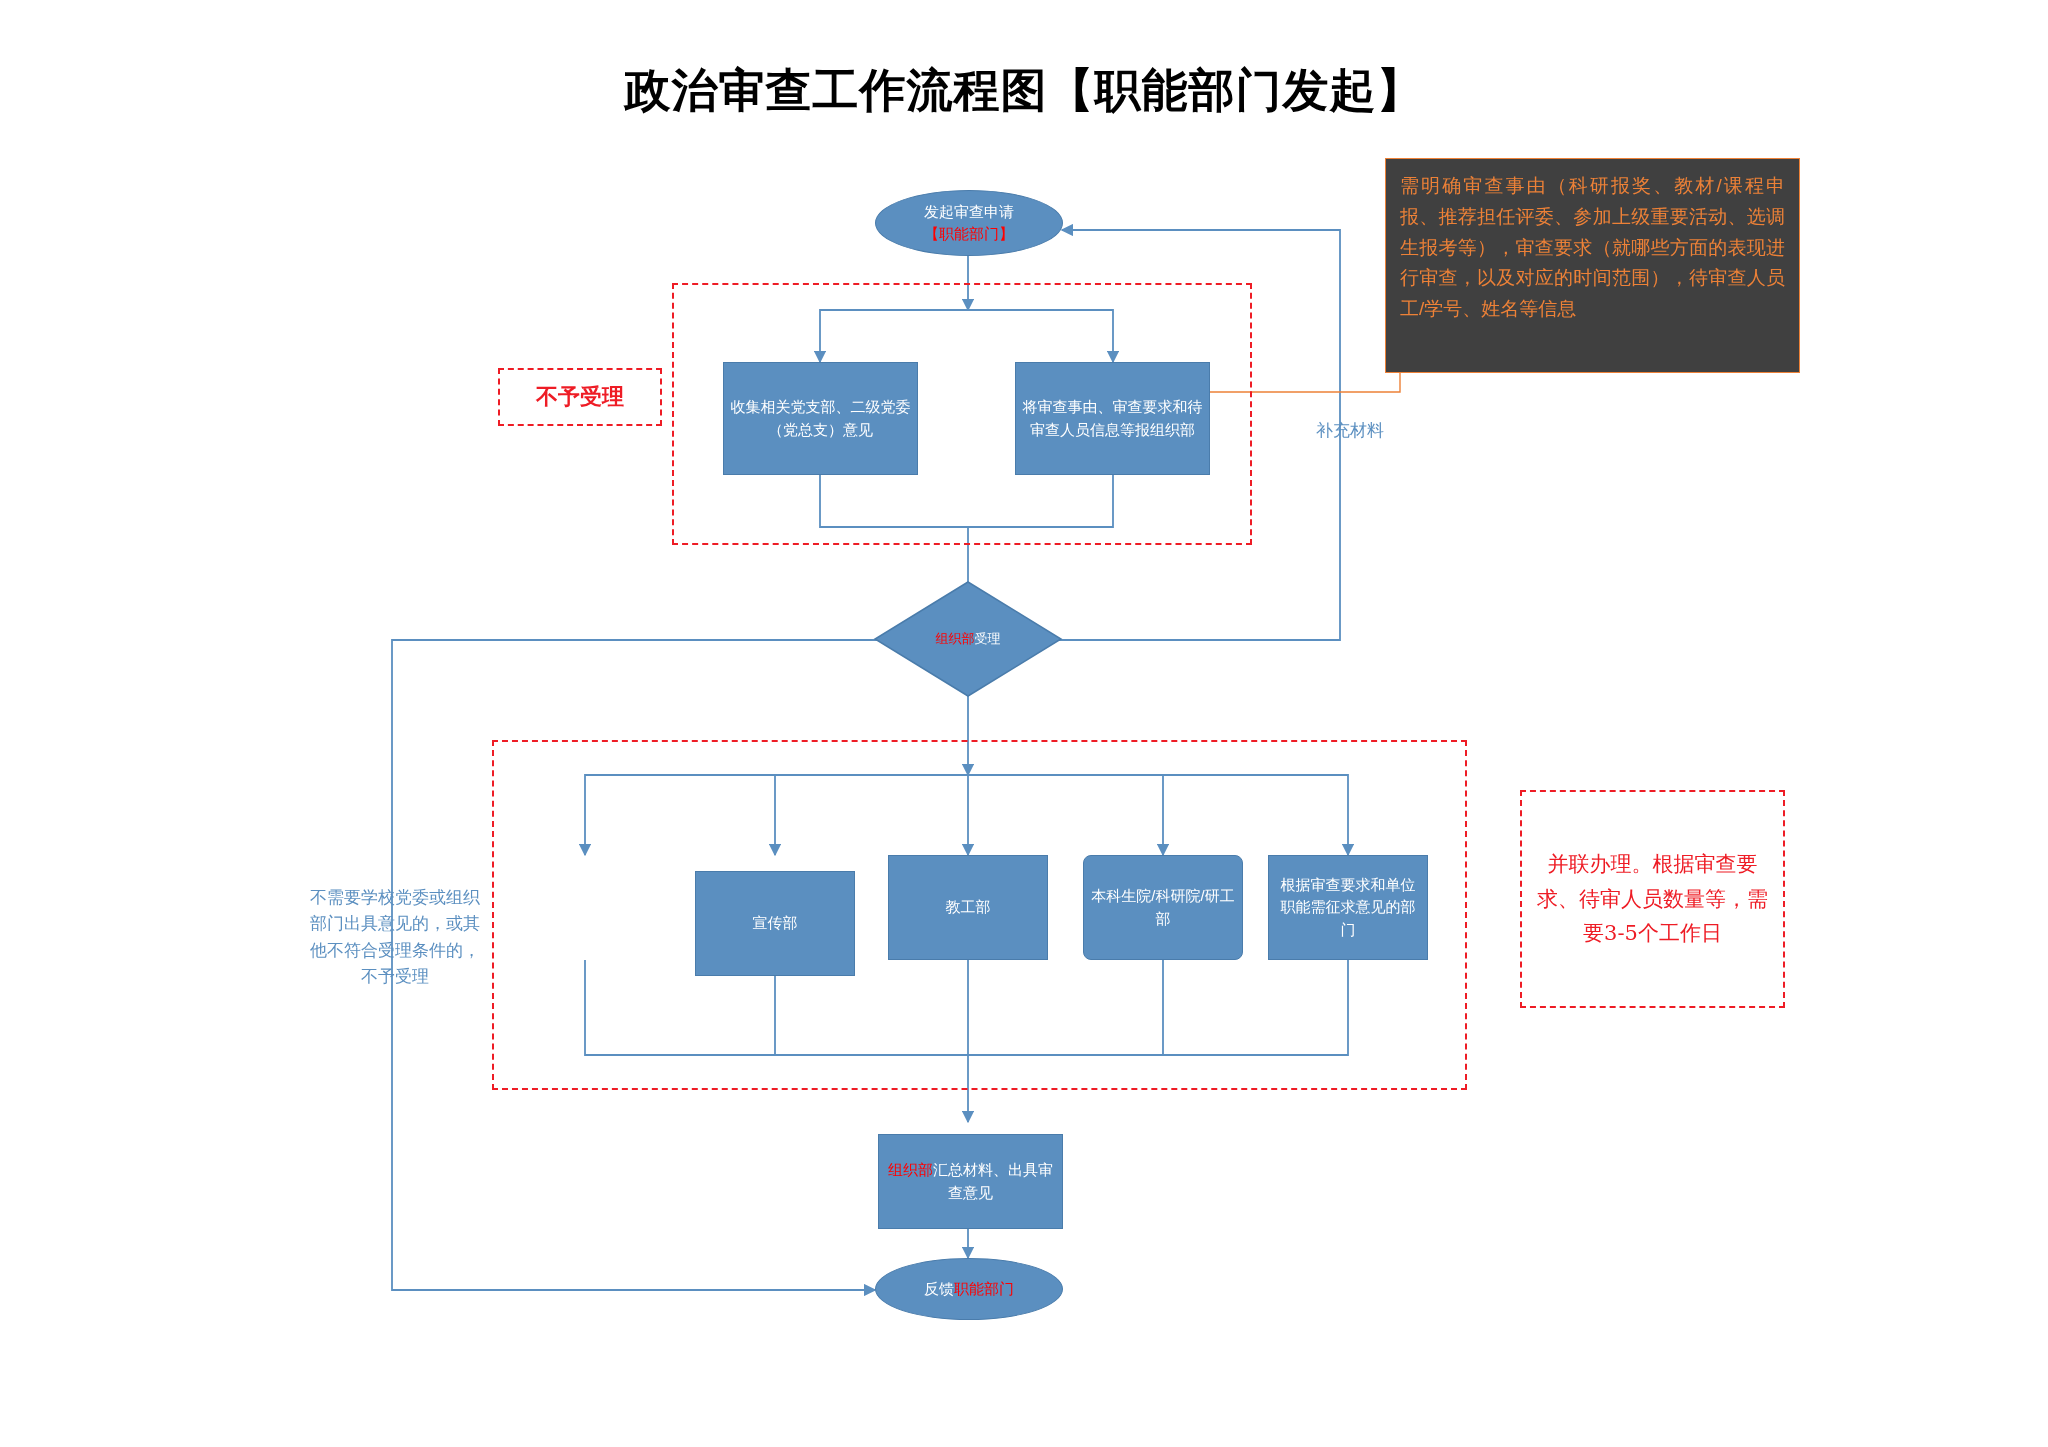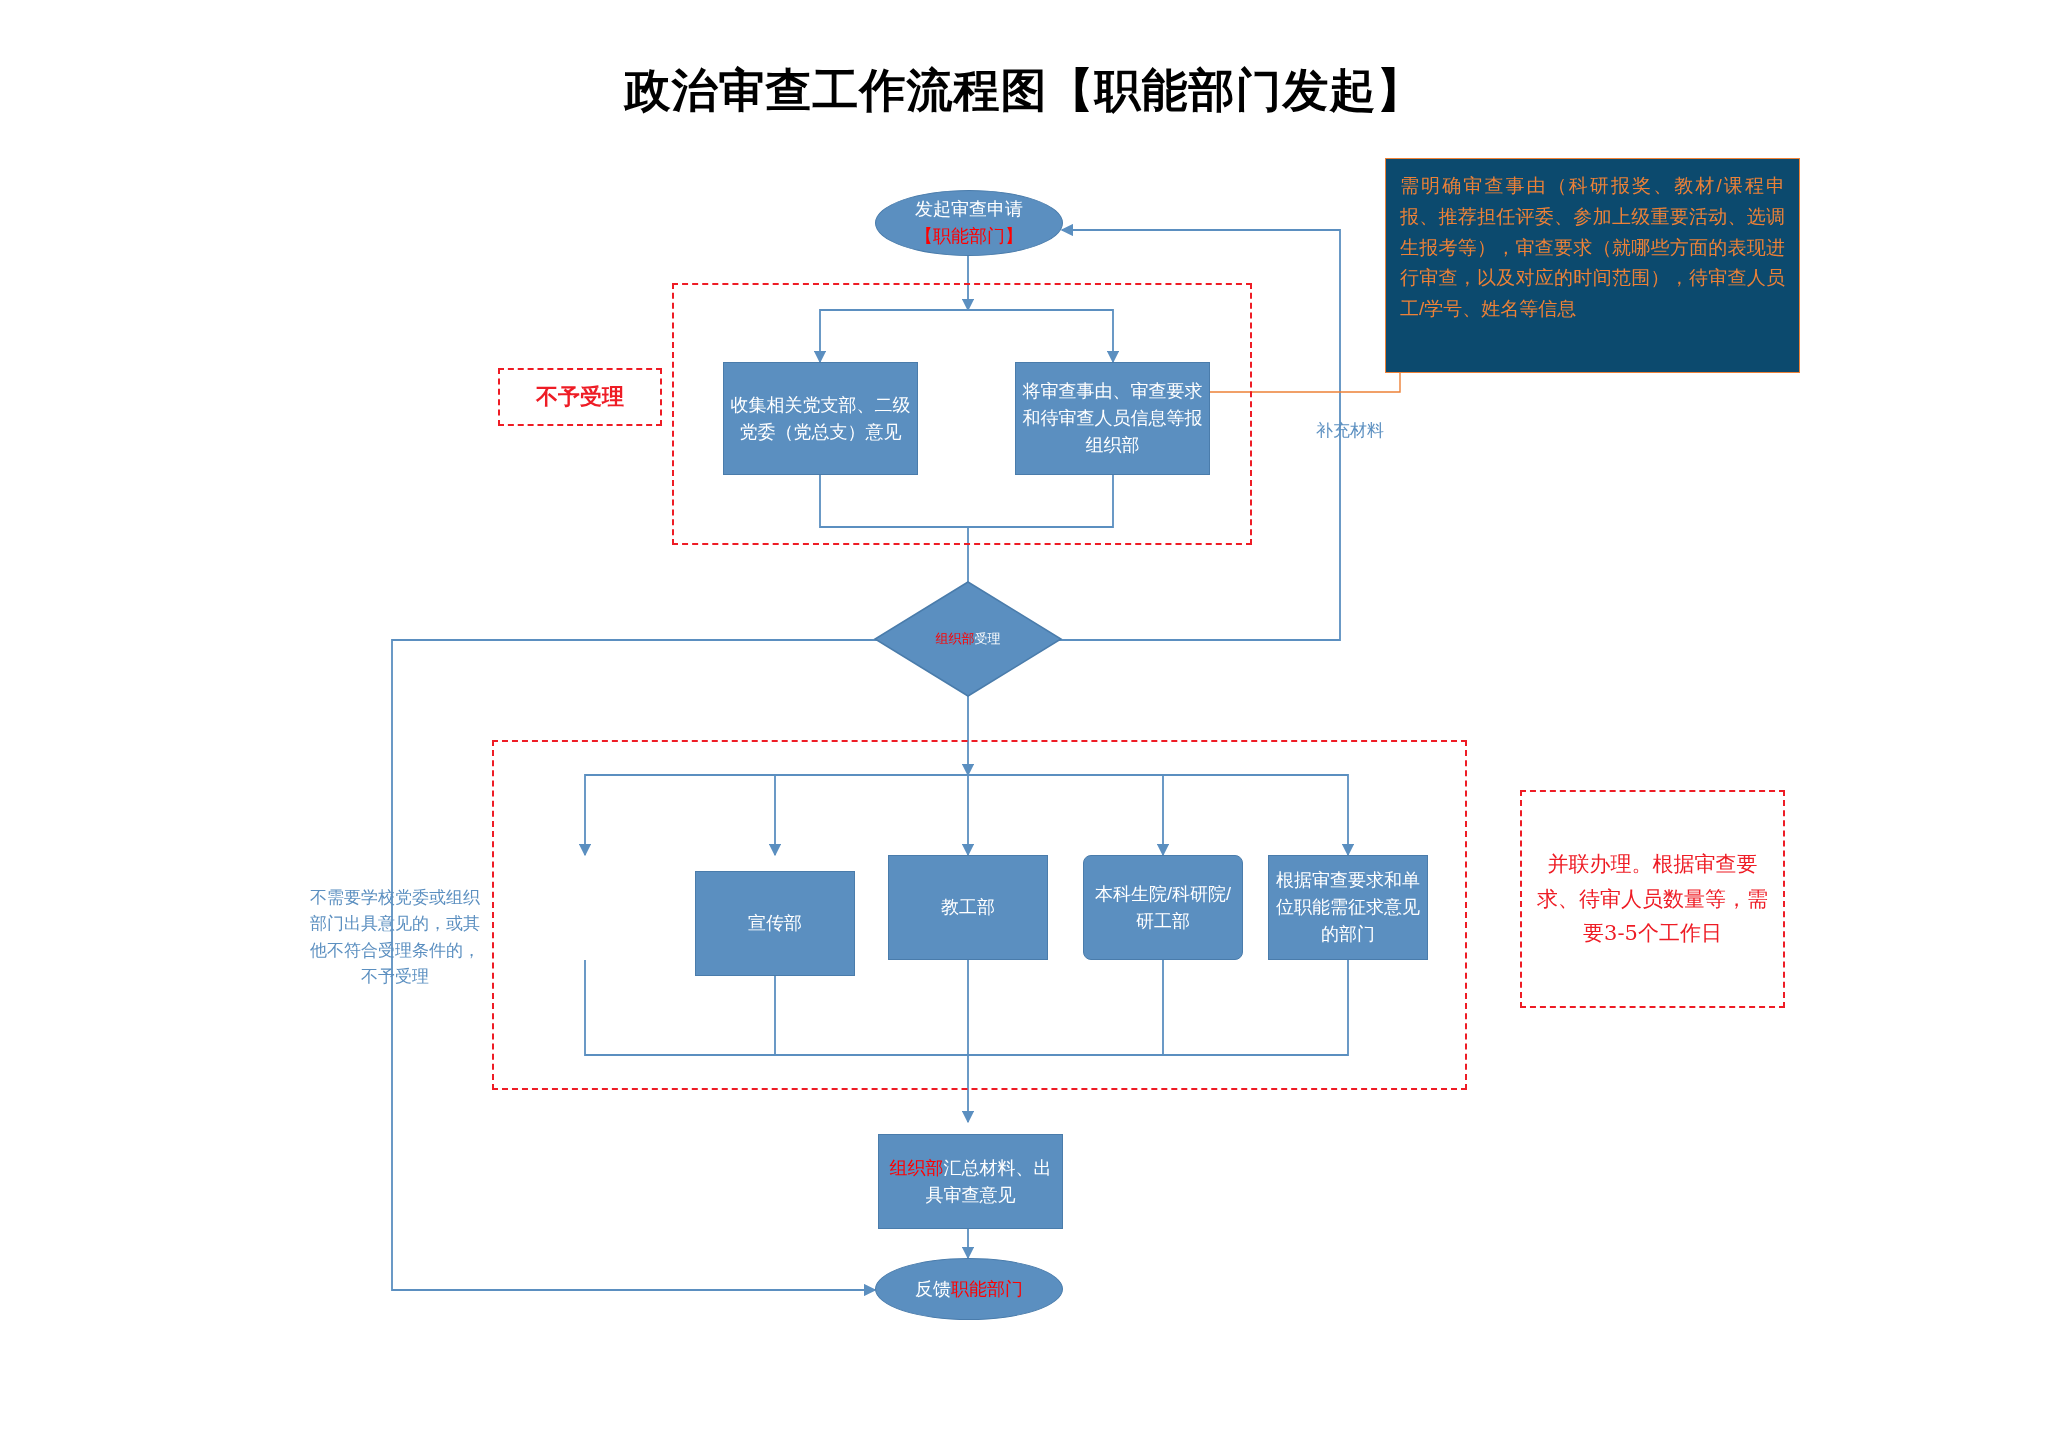--- a/index.html
+++ b/index.html
@@ -28,21 +28,21 @@
     font-size: 46px;
     color: #000000;
     letter-spacing: 1px;
   }
   .node {
     position: absolute;
     box-sizing: border-box;
     background: #5b8fc0;
     border: 1px solid #4a7cab;
     color: #ffffff;
-    font-size: 18px;
+    font-size: 15px;
     line-height: 1.5;
     display: flex;
     align-items: center;
     justify-content: center;
     text-align: center;
     padding: 4px 6px;
   }
   .node.ellipse {
     border-radius: 50%;
   }
@@ -103,21 +103,21 @@
   }
   .note-orange {
     position: absolute;
     box-sizing: border-box;
     border: 1.5px solid #ed8137;
     color: #ed8137;
     font-size: 19px;
     line-height: 1.62;
     padding: 12px 14px;
     text-align: justify;
-    background: #0c4a6e;
+    background: #404040;
   }
   .edge-label {
     position: absolute;
     color: #5b8fc0;
     font-size: 17px;
     line-height: 1.55;
     text-align: center;
   }
   svg.lines {
     position: absolute;

